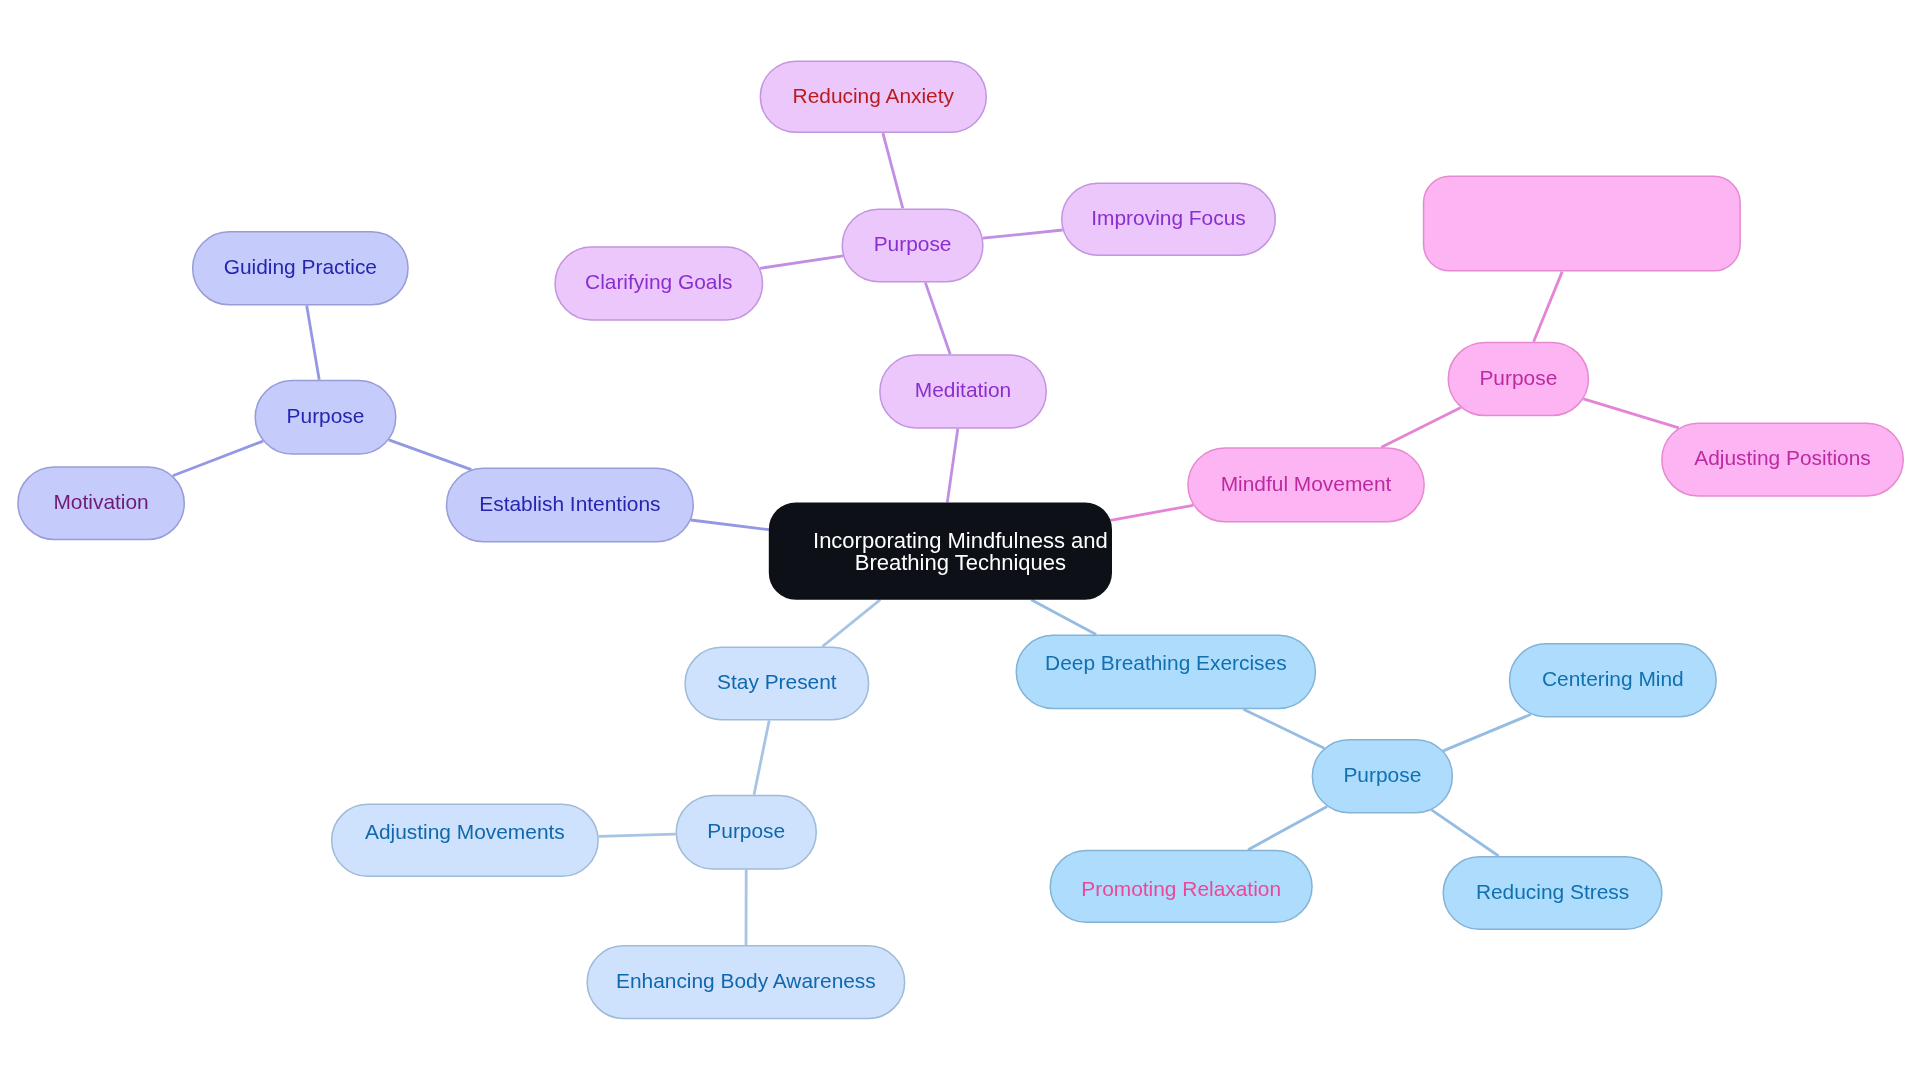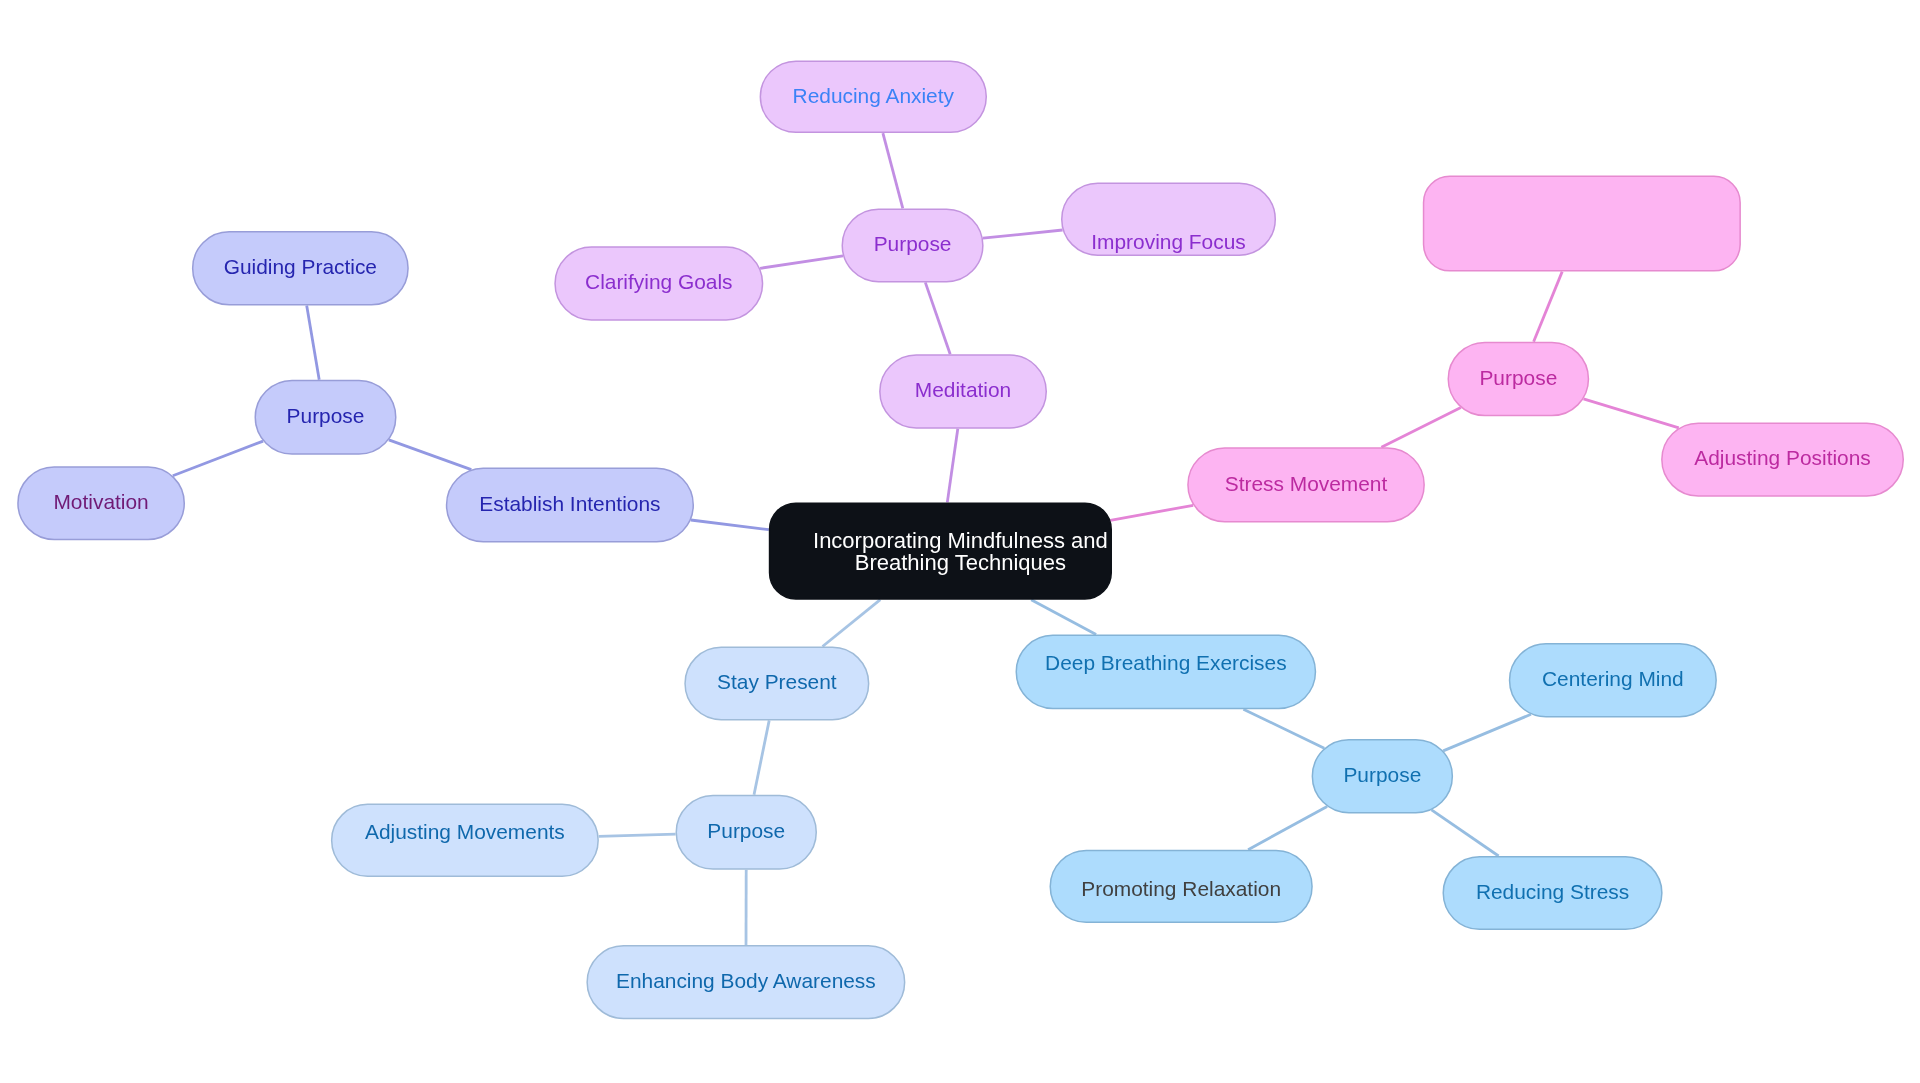--- a/index.html
+++ b/index.html
@@ -62,24 +62,24 @@
     <rect x="331.65" y="804.35" width="266.5" height="71.9" rx="35.95" ry="35.95" fill="#CEE1FD" stroke="#9FBBD8" stroke-width="1.5"></rect>
     <rect x="587.15" y="945.85" width="317.5" height="72.7" rx="36.35" ry="36.35" fill="#CEE1FD" stroke="#9FBBD8" stroke-width="1.5"></rect>
     <rect x="1016.25" y="635.25" width="299.2" height="73.2" rx="36.6" ry="36.6" fill="#ADDCFD" stroke="#84B3D6" stroke-width="1.5"></rect>
     <rect x="1312.35" y="739.65" width="140.0" height="73.0" rx="36.5" ry="36.5" fill="#ADDCFD" stroke="#84B3D6" stroke-width="1.5"></rect>
     <rect x="1509.55" y="643.85" width="206.6" height="72.9" rx="36.45" ry="36.45" fill="#ADDCFD" stroke="#84B3D6" stroke-width="1.5"></rect>
     <rect x="1050.25" y="850.45" width="261.8" height="71.9" rx="35.95" ry="35.95" fill="#ADDCFD" stroke="#84B3D6" stroke-width="1.5"></rect>
     <rect x="1443.25" y="856.75" width="218.6" height="72.6" rx="36.3" ry="36.3" fill="#ADDCFD" stroke="#84B3D6" stroke-width="1.5"></rect>
     <rect x="769.55" y="503.15" width="341.7" height="95.8" rx="26.25" ry="26.25" fill="#0D1117" stroke="#0D1117" stroke-width="1.5"></rect>
   </g>
 </svg>
-<div class="node n-violet" style="left:759.6px;top:60.4px;width:227.4px;height:72.7px;color:#3b82f6;">
+<div class="node n-violet" style="left:759.6px;top:60.4px;width:227.4px;height:72.7px;color:#b91c1c;">
       <span class="node-label">Reducing Anxiety</span>
     </div>
-<div class="node n-violet" style="left:1061.0px;top:182.4px;width:215.0px;height:73.5px;color:#8B2ECE;margin-top:24px;">
+<div class="node n-violet" style="left:1061.0px;top:182.4px;width:215.0px;height:73.5px;color:#8B2ECE;">
       <span class="node-label">Improving Focus</span>
     </div>
 <div class="node n-violet" style="left:554.3px;top:246.3px;width:209.0px;height:74.4px;color:#8B2ECE;">
       <span class="node-label">Clarifying Goals</span>
     </div>
 <div class="node n-violet" style="left:841.5px;top:208.4px;width:142.1px;height:74.0px;color:#8B2ECE;">
       <span class="node-label">Purpose</span>
     </div>
 <div class="node n-violet" style="left:879.1px;top:354.3px;width:167.9px;height:74.4px;color:#8B2ECE;">
       <span class="node-label">Meditation</span>
@@ -96,21 +96,21 @@
 <div class="node n-indigo" style="left:445.8px;top:467.6px;width:248.2px;height:74.8px;color:#2525AF;">
       <span class="node-label">Establish Intentions</span>
     </div>
 <div class="node n-pink" style="left:1447.5px;top:341.7px;width:141.7px;height:74.6px;color:#BC2AA0;">
       <span class="node-label">Purpose</span>
     </div>
 <div class="node n-pink" style="left:1661.1px;top:422.4px;width:242.9px;height:74.4px;color:#BC2AA0;">
       <span class="node-label">Adjusting Positions</span>
     </div>
 <div class="node n-pink" style="left:1187.2px;top:447.3px;width:237.7px;height:75.1px;color:#BC2AA0;">
-      <span class="node-label">Stress Movement</span>
+      <span class="node-label">Mindful Movement</span>
     </div>
 <div class="node n-sky" style="left:684.3px;top:646.5px;width:185.1px;height:73.9px;color:#0F68AC;">
       <span class="node-label">Stay Present</span>
     </div>
 <div class="node n-sky" style="left:675.5px;top:794.7px;width:141.5px;height:75.0px;color:#0F68AC;">
       <span class="node-label">Purpose</span>
     </div>
 <div class="node n-sky" style="left:330.9px;top:803.6px;width:268.0px;height:60px;color:#0F68AC;">
       <span class="node-label">Adjusting Movements</span>
     </div>
@@ -119,21 +119,21 @@
     </div>
 <div class="node n-blue" style="left:1015.5px;top:637px;width:300.7px;height:54px;color:#1070B0;">
       <span class="node-label">Deep Breathing Exercises</span>
     </div>
 <div class="node n-blue" style="left:1311.6px;top:738.9px;width:141.5px;height:74.5px;color:#1070B0;">
       <span class="node-label">Purpose</span>
     </div>
 <div class="node n-blue" style="left:1508.8px;top:643.1px;width:208.1px;height:74.4px;color:#1070B0;">
       <span class="node-label">Centering Mind</span>
     </div>
-<div class="node n-blue" style="left:1049.5px;top:849.7px;width:263.3px;height:81px;color:#404040;">
+<div class="node n-blue" style="left:1049.5px;top:849.7px;width:263.3px;height:81px;color:#ec4899;">
       <span class="node-label">Promoting Relaxation</span>
     </div>
 <div class="node n-blue" style="left:1442.5px;top:856.0px;width:220.1px;height:74.1px;color:#1070B0;">
       <span class="node-label">Reducing Stress</span>
     </div>
 <div class="node n-root multiline" style="left:768.8px;top:502.4px;width:343.2px;height:97.3px;color:#FFFFFF;">
       <span class="node-label">Incorporating Mindfulness and
 Breathing Techniques</span>
     </div>
 </div>

